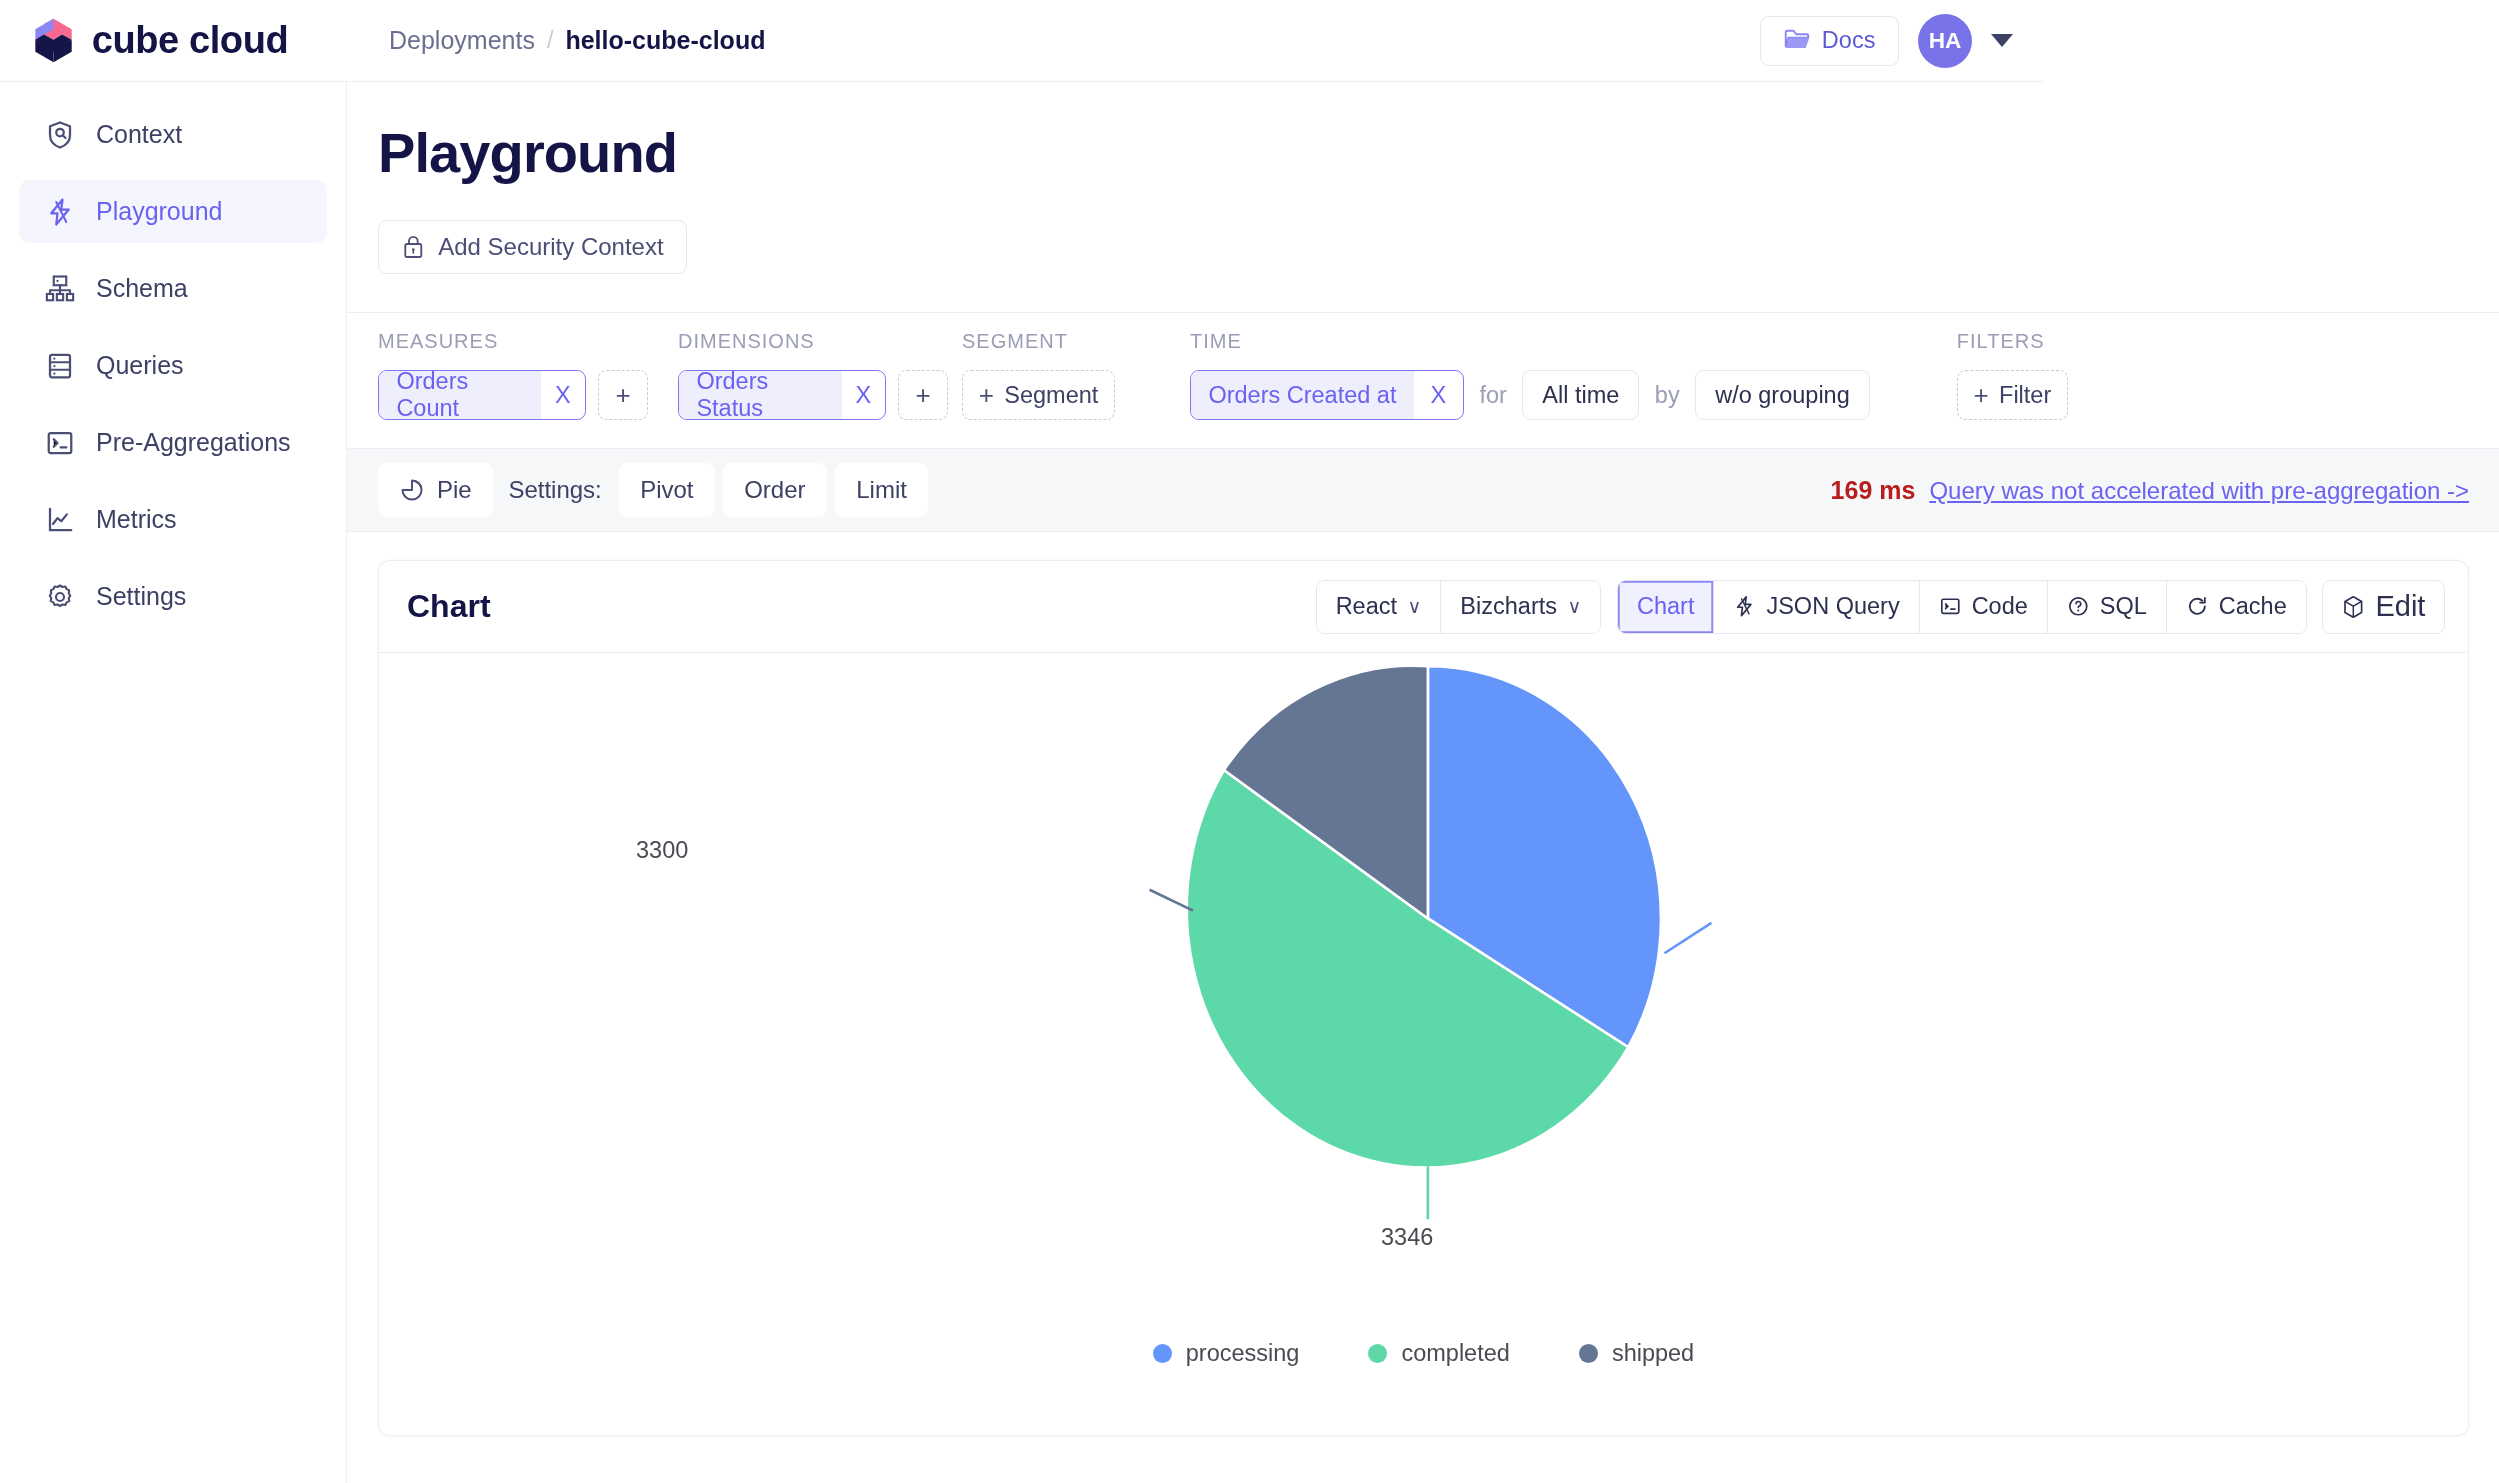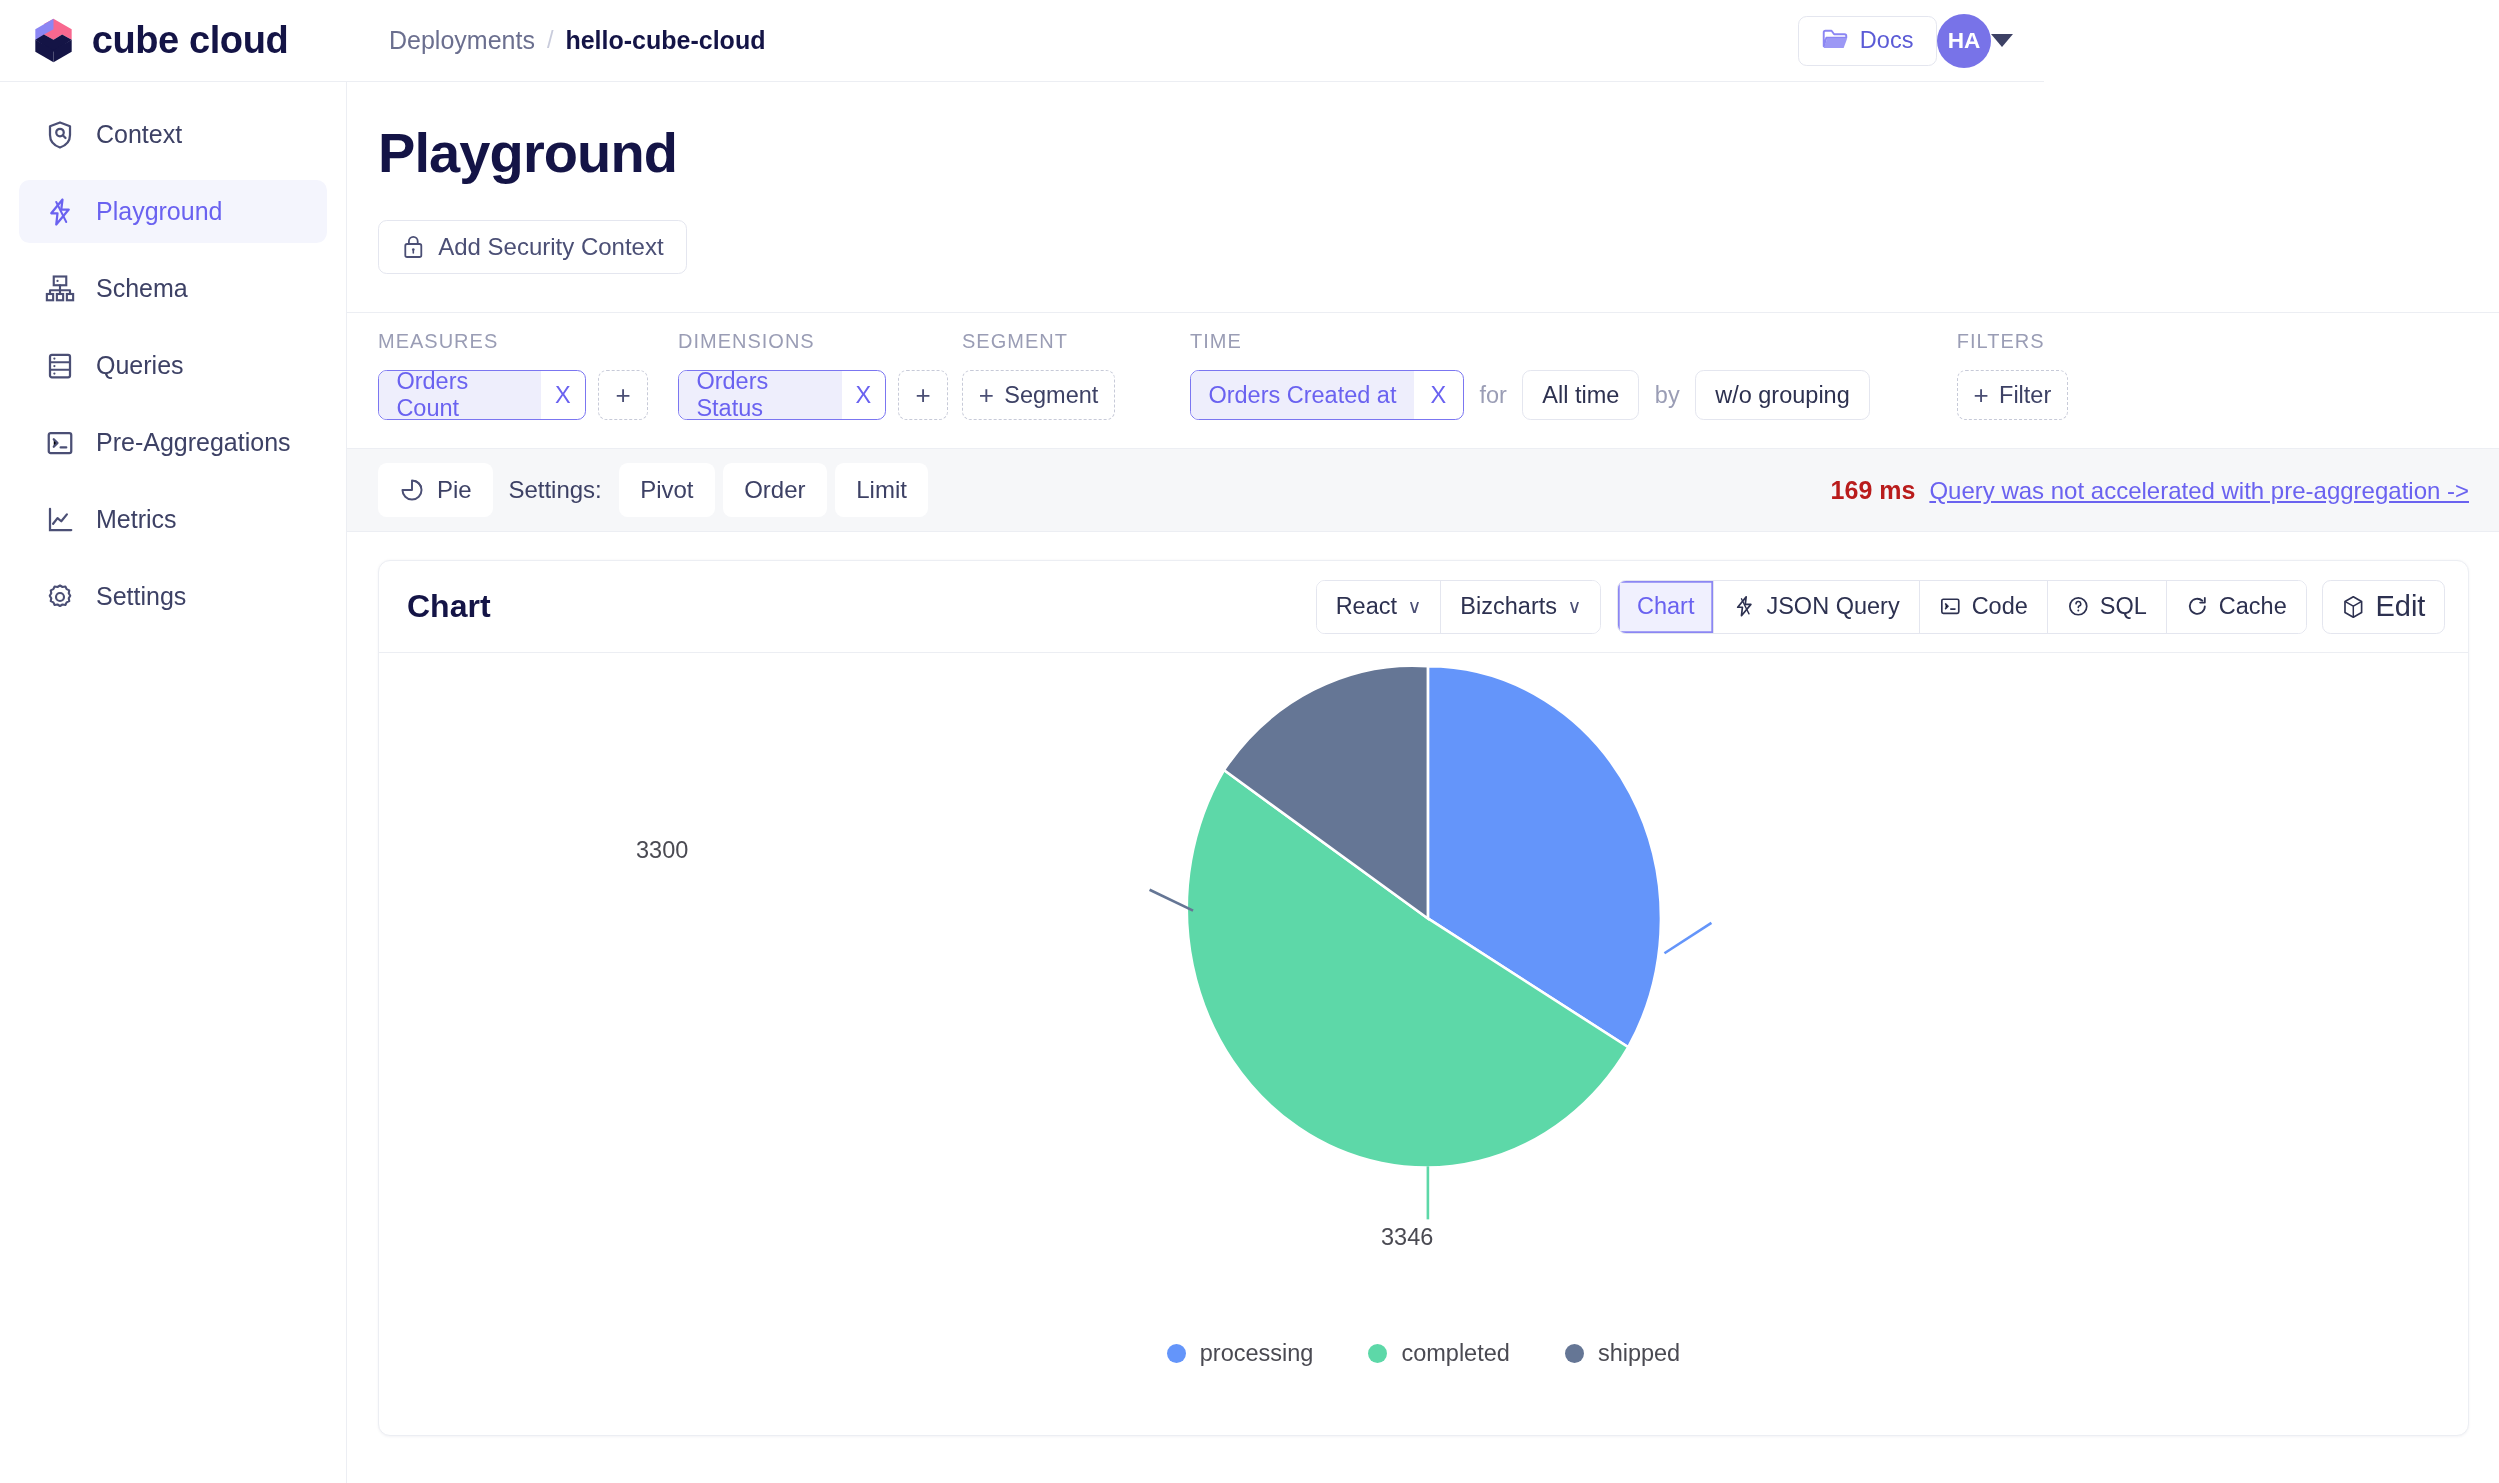--- a/index.html
+++ b/index.html
@@ -27,21 +27,21 @@
     font-size: 38px; font-weight: 700; color: #141446; letter-spacing: -0.4px;
   }
   .breadcrumb {
     display: flex; align-items: center; gap: 12px; margin-left: 42px;
     font-size: 25px;
   }
   .bc-root { color: #6b6f8f; }
   .bc-sep { color: #c9ccdc; font-size: 23.5px; }
   .bc-current { color: #141446; font-weight: 700; }
   .topbar-right {
-    margin-left: auto; display: flex; align-items: center; padding-right: 31px;
+    margin-left: auto; display: flex; align-items: center; gap: 19px; padding-right: 31px;
   }
   .docs-btn {
     display: flex; align-items: center; gap: 12px;
     border: 1.7px solid #e4e6ef; border-radius: 8.7px;
     height: 50px; padding: 0 22.6px; background: #fff;
     font-size: 23.5px; color: #5b5bd6; font-weight: 500; cursor: pointer;
   }
   .avatar {
     width: 54px; height: 54px; border-radius: 50%;
     background: #7873e8; color: #fff;
@@ -180,21 +180,21 @@
 
   .card-body { flex: 1; position: relative; }
   .chart-stage { position: absolute; inset: 0; }
 
   .pie-label {
     position: absolute; font-size: 23.5px; color: #4a4a52;
     font-family: "Liberation Sans", sans-serif; white-space: nowrap;
   }
   .legend {
     position: absolute; left: 0; right: 0; bottom: 68px;
-    display: flex; align-items: center; justify-content: center; gap: 55px;
+    display: flex; align-items: center; justify-content: center; gap: 69px;
   }
   .legend-item { display: flex; align-items: center; gap: 14px; cursor: pointer; }
   .legend-dot { width: 19px; height: 19px; border-radius: 50%; }
   .legend-text { font-size: 23.5px; color: #4a4a52; }
 </style>
 </head>
 <body>
 
 <div class="topbar">
   <div class="logo-wrap">

